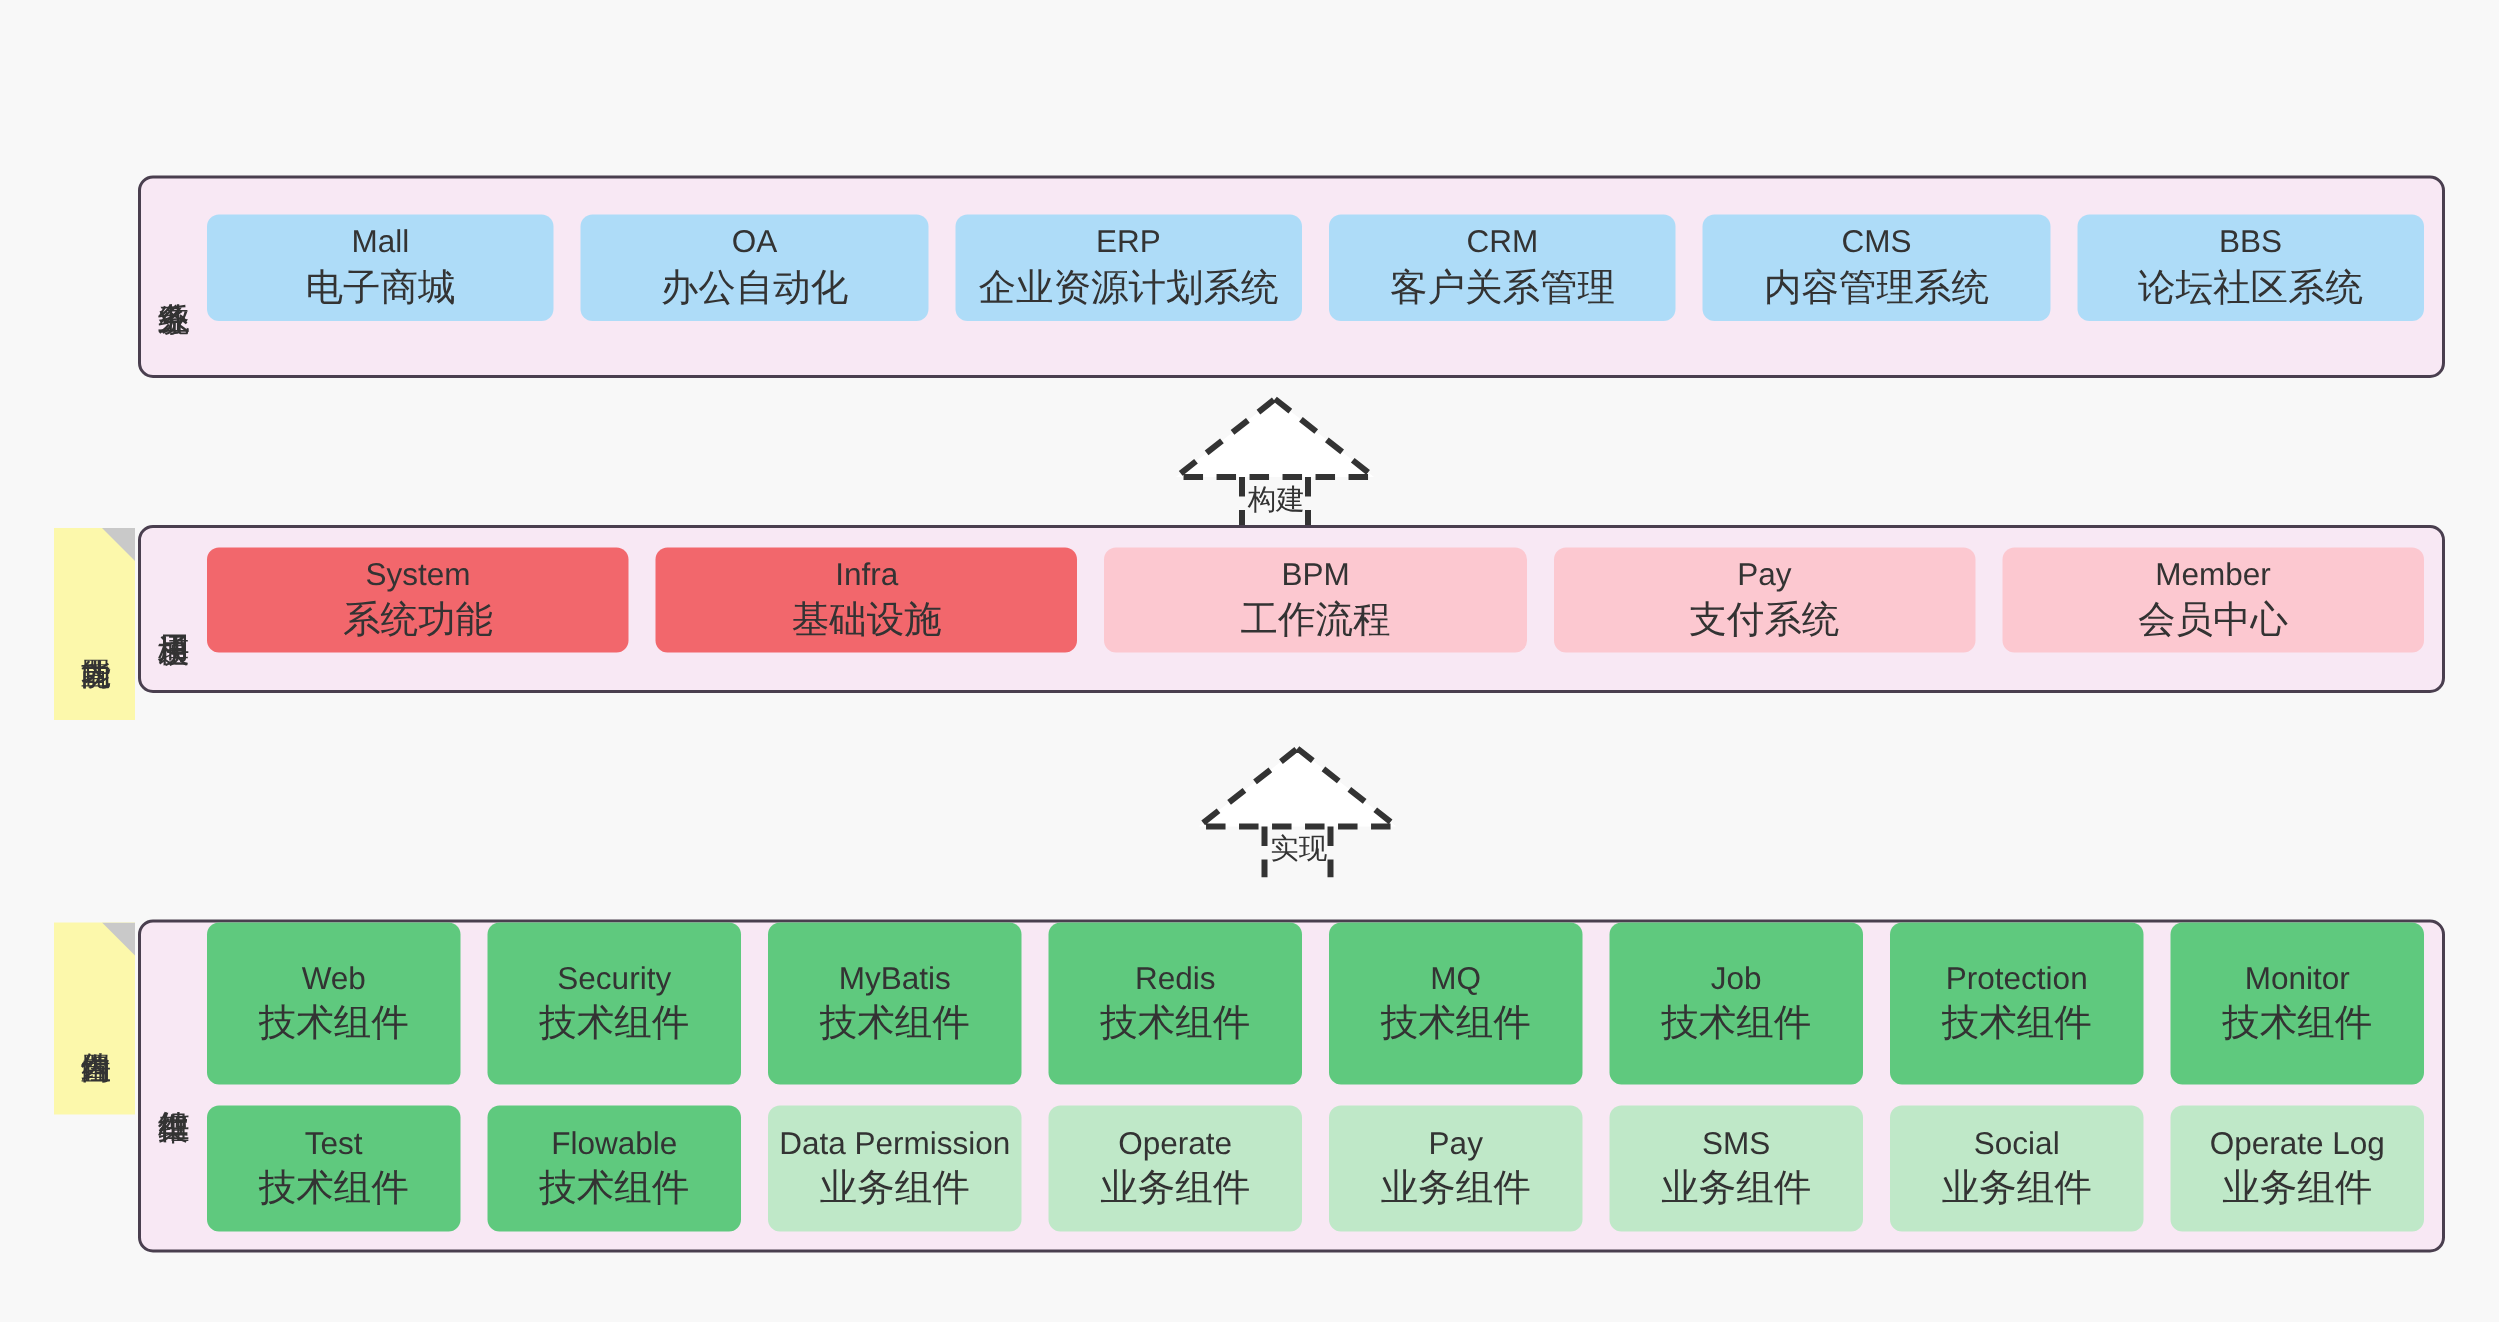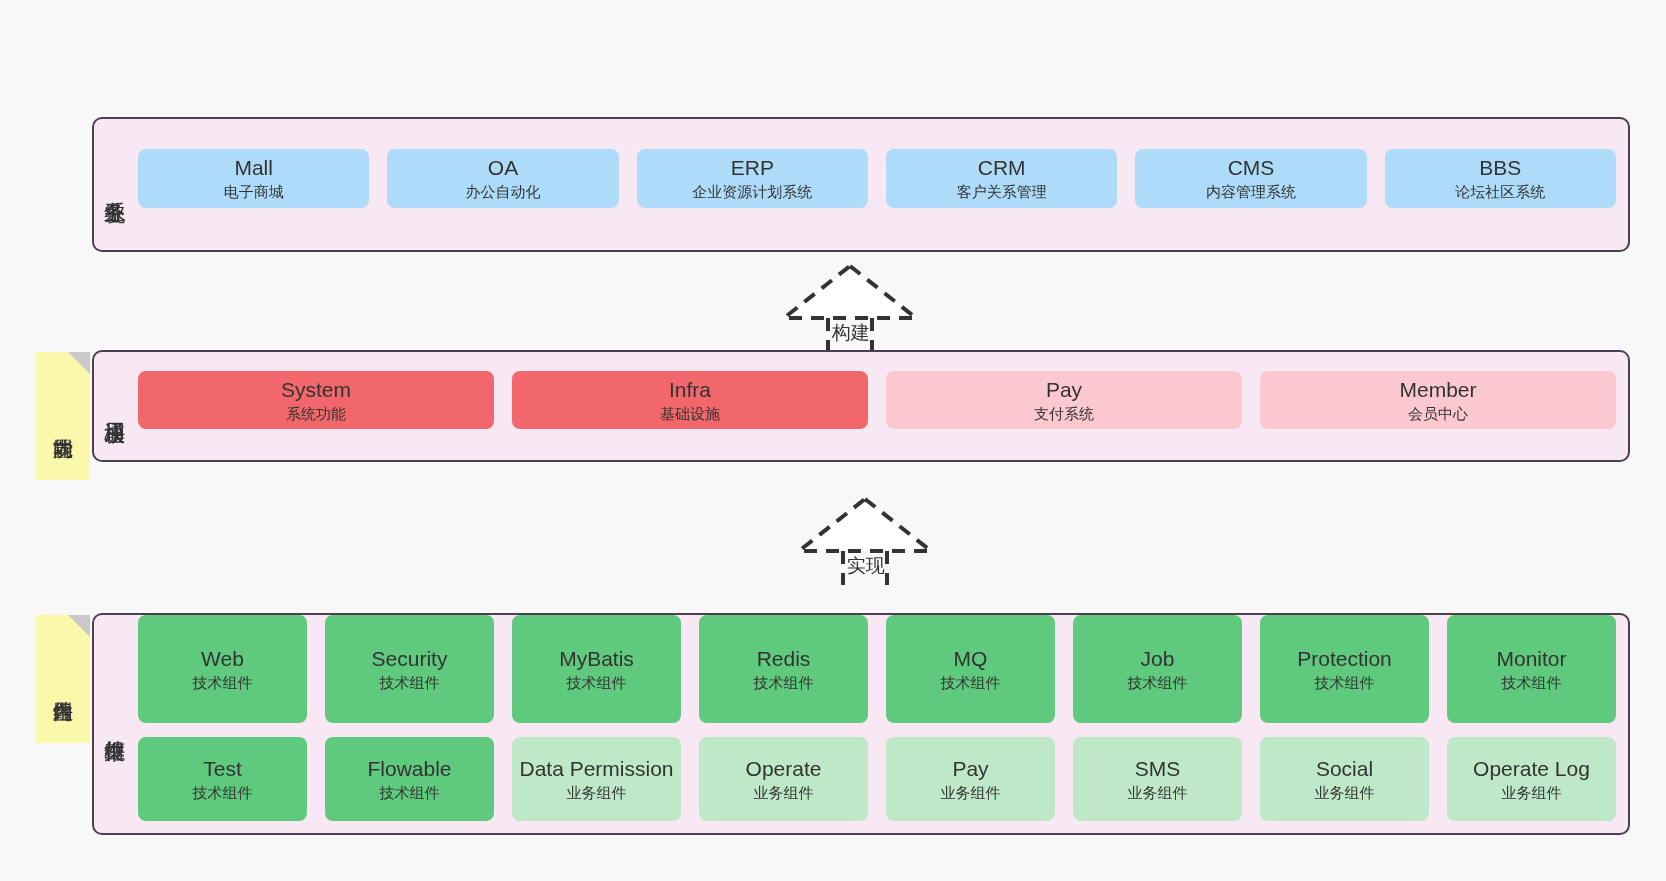--- a/index.html
+++ b/index.html
@@ -77,21 +77,21 @@
     text-align: center;
     padding: 6px 4px;
     line-height: 1.28;
     color: #333333;
   }
   .card .en {
     font-size: 21px;
     white-space: nowrap;
   }
   .card .cn {
-    font-size: 15px;
+    font-size: 25px;
     white-space: nowrap;
   }
   .card.wrap .en { white-space: normal; }
 
   
   .c-blue        { background: #aedcf8; }
   .c-red         { background: #f2676c; }
   .c-pink        { background: #fcc8d0; }
   .c-green       { background: #5fc97e; }
   .c-green-light { background: #bfe8c8; }
@@ -194,20 +194,24 @@
       <div class="row">
         <div class="card c-red">
           <span class="en">System</span>
           <span class="cn">系统功能</span>
         </div>
         <div class="card c-red">
           <span class="en">Infra</span>
           <span class="cn">基础设施</span>
         </div>
         <div class="card c-pink">
+          <span class="en">BPM</span>
+          <span class="cn">工作流程</span>
+        </div>
+        <div class="card c-pink">
           <span class="en">Pay</span>
           <span class="cn">支付系统</span>
         </div>
         <div class="card c-pink">
           <span class="en">Member</span>
           <span class="cn">会员中心</span>
         </div>
       </div>
     </div>
   </div>

